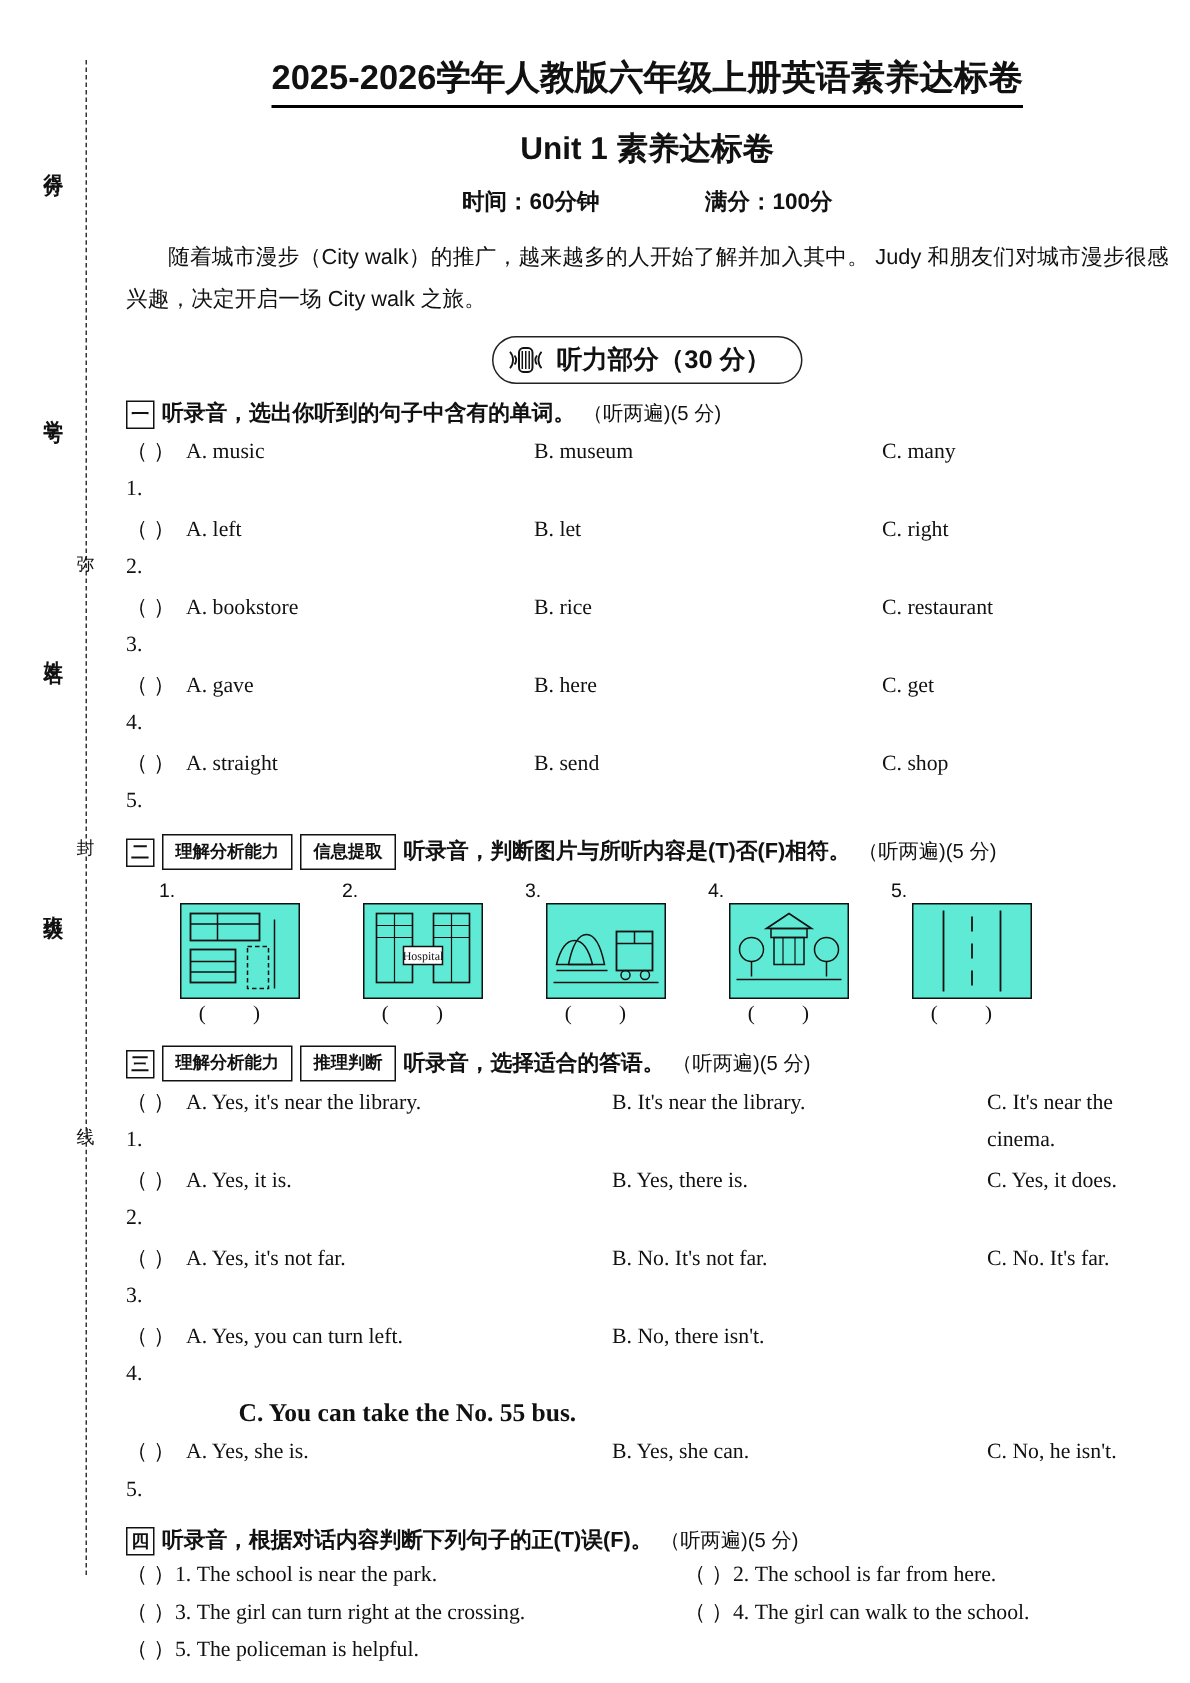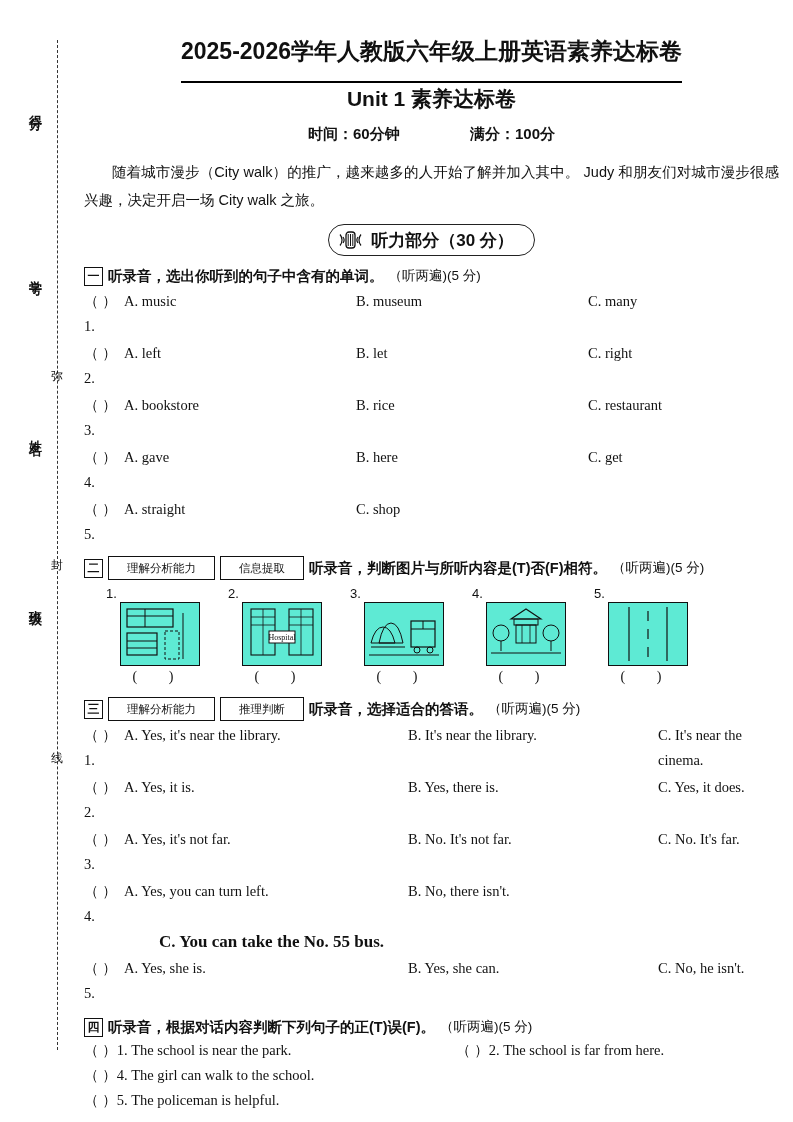--- a/index.html
+++ b/index.html
@@ -36,21 +36,21 @@
     font-size:12px;color:#111;
   }
 
   
   .doc{position:absolute;left:70px;top:0;width:723px;}
   .title1{
     text-align:center;font-weight:bold;font-size:23px;
     font-family:"Liberation Sans", sans-serif;
     margin-top:36px;letter-spacing:0px;
   }
-  .title1 .u{border-bottom:2px solid #000;padding-bottom:17px;}
+  .title1 .u{border-bottom:2px solid #000;padding-bottom:6px;}
   .title2{
     text-align:center;font-weight:bold;font-size:21px;
     font-family:"Liberation Sans", sans-serif;
     margin-top:18px;
   }
   .meta{
     text-align:center;font-size:15px;margin-top:12px;
     font-family:"Liberation Sans", sans-serif;font-weight:bold;
   }
   .meta span{display:inline-block;}
@@ -59,38 +59,38 @@
   .intro{
     font-size:14.5px;line-height:28px;margin:14px 14px 0 14px;
     font-family:"Liberation Sans", sans-serif;
     text-indent:28px;text-align:justify;
   }
 
   
   .banner-wrap{display:flex;justify-content:center;margin-top:10px;}
   .banner{
     border:1.5px solid #222;border-radius:16px;
-    padding:3px 20px 3px 8px;display:flex;align-items:center;gap:8px;
+    padding:3px 20px 3px 8px;display:flex;gap:8px;
     font-family:"Liberation Sans", sans-serif;font-weight:bold;font-size:17px;
   }
   .ear{width:26px;height:24px;display:block;}
 
   
   .sec{margin:9px 14px 0 14px;}
   .sechead{
     font-family:"Liberation Sans", sans-serif;font-size:14.5px;font-weight:bold;
     display:flex;align-items:center;gap:5px;flex-wrap:wrap;line-height:22px;
   }
   .num-box{
     border:1px solid #111;background:#fff;width:17px;height:17px;
     display:inline-flex;align-items:center;justify-content:center;
     font-size:12px;font-weight:bold;flex:none;
   }
   .tag{
-    border:1px solid #111;padding:0px 18px;font-size:11.5px;font-weight:normal;
+    border:1px solid #111;padding:0px 8px;font-size:11.5px;font-weight:bold;
     font-family:"Liberation Sans", sans-serif;background:#fff;
   }
   .sechead .normal{font-weight:bold;}
   .sechead .small{font-weight:normal;font-size:13.5px;}
 
   
   .optrow{
     display:flex;font-size:14.5px;line-height:25px;margin-top:2px;
     font-family:"Liberation Serif", serif;
   }
@@ -192,20 +192,21 @@
       </div>
       <div class="optrow">
         <span class="br">（    ）4.</span>
         <span class="a">A. gave</span>
         <span class="b">B. here</span>
         <span class="c">C. get</span>
       </div>
       <div class="optrow">
         <span class="br">（    ）5.</span>
         <span class="a">A. straight</span>
+        <span class="b">B. send</span>
         <span class="c">C. shop</span>
       </div>
     </div>
 
     <div class="sec">
       <div class="sechead">
         <span class="num-box">二</span>
         <span class="tag">理解分析能力</span>
         <span class="tag">信息提取</span>
         <span class="normal">听录音，判断图片与所听内容是(T)否(F)相符。</span>
@@ -346,20 +347,21 @@
       <div class="sechead">
         <span class="num-box">四</span>
         <span class="normal">听录音，根据对话内容判断下列句子的正(T)误(F)。</span>
         <span class="small">（听两遍)(5 分)</span>
       </div>
       <div class="tfrow">
         <span class="l">（    ）1. The school is near the park.</span>
         <span class="r">（    ）2. The school is far from here.</span>
       </div>
       <div class="tfrow">
+        <span class="l">（    ）3. The girl can turn right at the crossing.</span>
         <span class="r">（    ）4. The girl can walk to the school.</span>
       </div>
       <div class="tfrow">
         <span class="l">（    ）5. The policeman is helpful.</span>
         <span class="r"></span>
       </div>
     </div>
 
   </div>
 </div>

